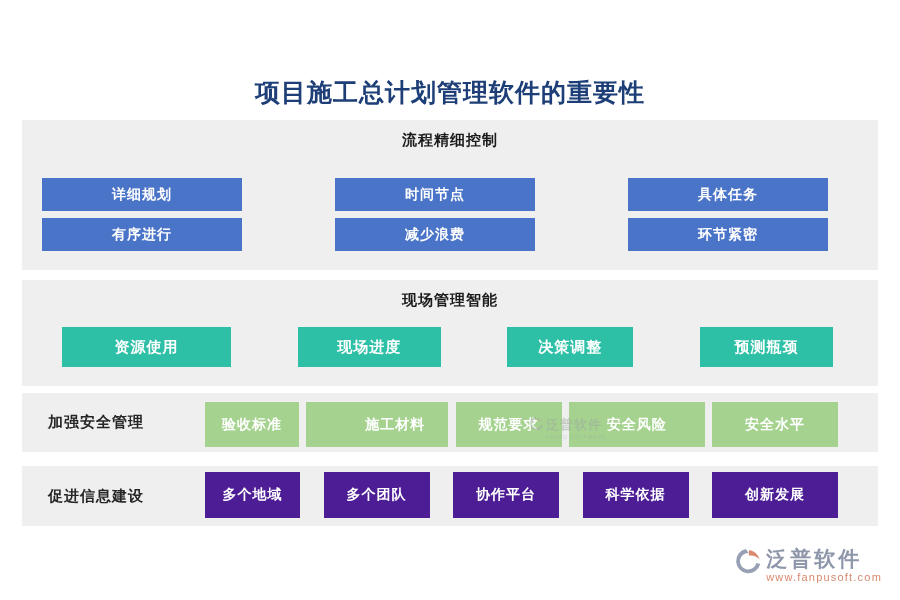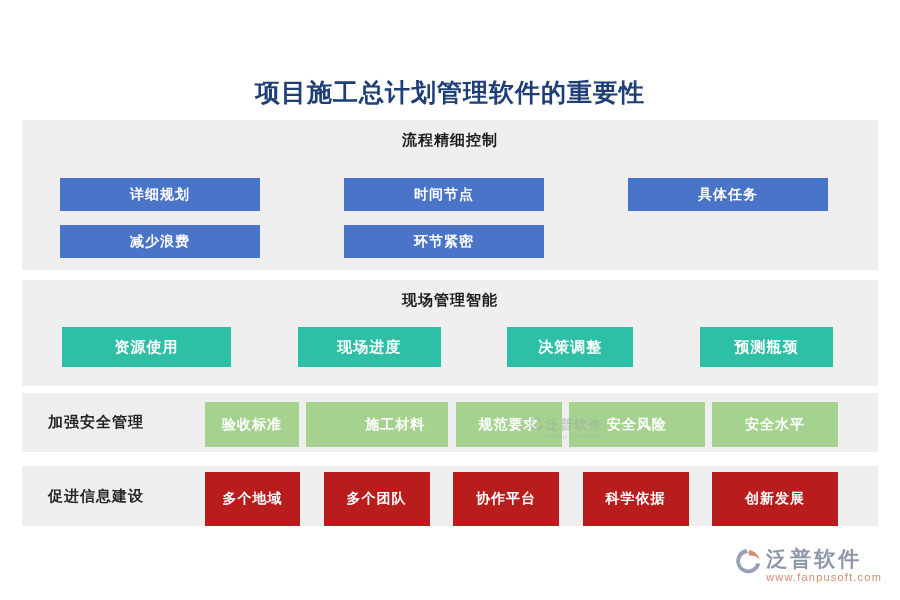--- a/index.html
+++ b/index.html
@@ -14,23 +14,23 @@
   .panel{position:absolute;left:22px;width:856px;background:#efefef;}
   .panel-1{top:120px;height:150px;}
   .panel-2{top:280px;height:106px;}
   .panel-3{top:393px;height:59px;}
   .panel-4{top:466px;height:60px;}
   .panel-header{
     position:absolute;top:11px;left:0;width:100%;text-align:center;
     font-size:15px;font-weight:bold;color:#1c1c1c;letter-spacing:1px;
   }
   .grid3{
-    position:absolute;top:58px;left:38px;right:50px;
+    position:absolute;top:58px;left:20px;right:50px;
     display:grid;grid-template-columns:repeat(3,200px);grid-auto-rows:33px;
-    row-gap:14px;justify-content:space-between;
+    row-gap:7px;justify-content:space-between;
   }
   .btn{
     display:flex;align-items:center;justify-content:center;
     color:#fff;font-weight:bold;font-size:14px;letter-spacing:1px;white-space:nowrap;
   }
   .btn-blue{background:#4a74c8;}
   .row-teal{
     position:absolute;top:47px;left:40px;right:45px;
     display:flex;justify-content:space-between;
   }
@@ -40,21 +40,21 @@
     position:absolute;left:26px;top:0;height:100%;display:flex;align-items:center;
     font-size:15px;font-weight:bold;color:#262626;letter-spacing:1px;
   }
   .row-strip{
     position:absolute;left:183px;right:40px;
     display:flex;justify-content:space-between;
   }
   .row-lightgreen{top:9px;}
   .btn-lightgreen{background:#a5d38f;height:45px;}
   .row-green{top:6px;}
-  .btn-green{background:#b91c1c;height:54px;}
+  .btn-green{background:#4c1d95;height:46px;}
   .s1{width:94px;}.s2{width:106px;padding-left:36px;}.s3{width:106px;}.s4{width:136px;text-align:right;}.s5{width:126px;}
   .g1{width:95px;}.g2{width:106px;}.g3{width:106px;}.g4{width:106px;}.g5{width:126px;font-family:Liberation Mono, monospace;}
   .watermark{
     position:absolute;left:529px;top:416px;width:80px;opacity:0.5;
     display:flex;align-items:flex-start;pointer-events:none;
   }
   .watermark .wm-text{margin-left:2px;}
   .wm-brand{font-size:13px;font-weight:bold;color:#9fa8a0;letter-spacing:1px;}
   .wm-sub{font-size:5px;color:#9fa8a0;letter-spacing:1px;}
   .footer-logo{position:absolute;right:18px;top:547px;display:flex;align-items:flex-start;}
@@ -68,20 +68,21 @@
 <div class="page">
 
   <div class="title">项目施工总计划管理软件的重要性</div>
 
   <div class="panel panel-1">
     <div class="panel-header">流程精细控制</div>
     <div class="grid3">
       <div class="btn btn-blue">详细规划</div>
       <div class="btn btn-blue">时间节点</div>
       <div class="btn btn-blue">具体任务</div>
+      <div class="btn btn-blue">有序进行</div>
       <div class="btn btn-blue">减少浪费</div>
       <div class="btn btn-blue">环节紧密</div>
     </div>
   </div>
 
   <div class="panel panel-2">
     <div class="panel-header">现场管理智能</div>
     <div class="row-teal">
       <div class="btn btn-teal w1">资源使用</div>
       <div class="btn btn-teal w2">现场进度</div>

